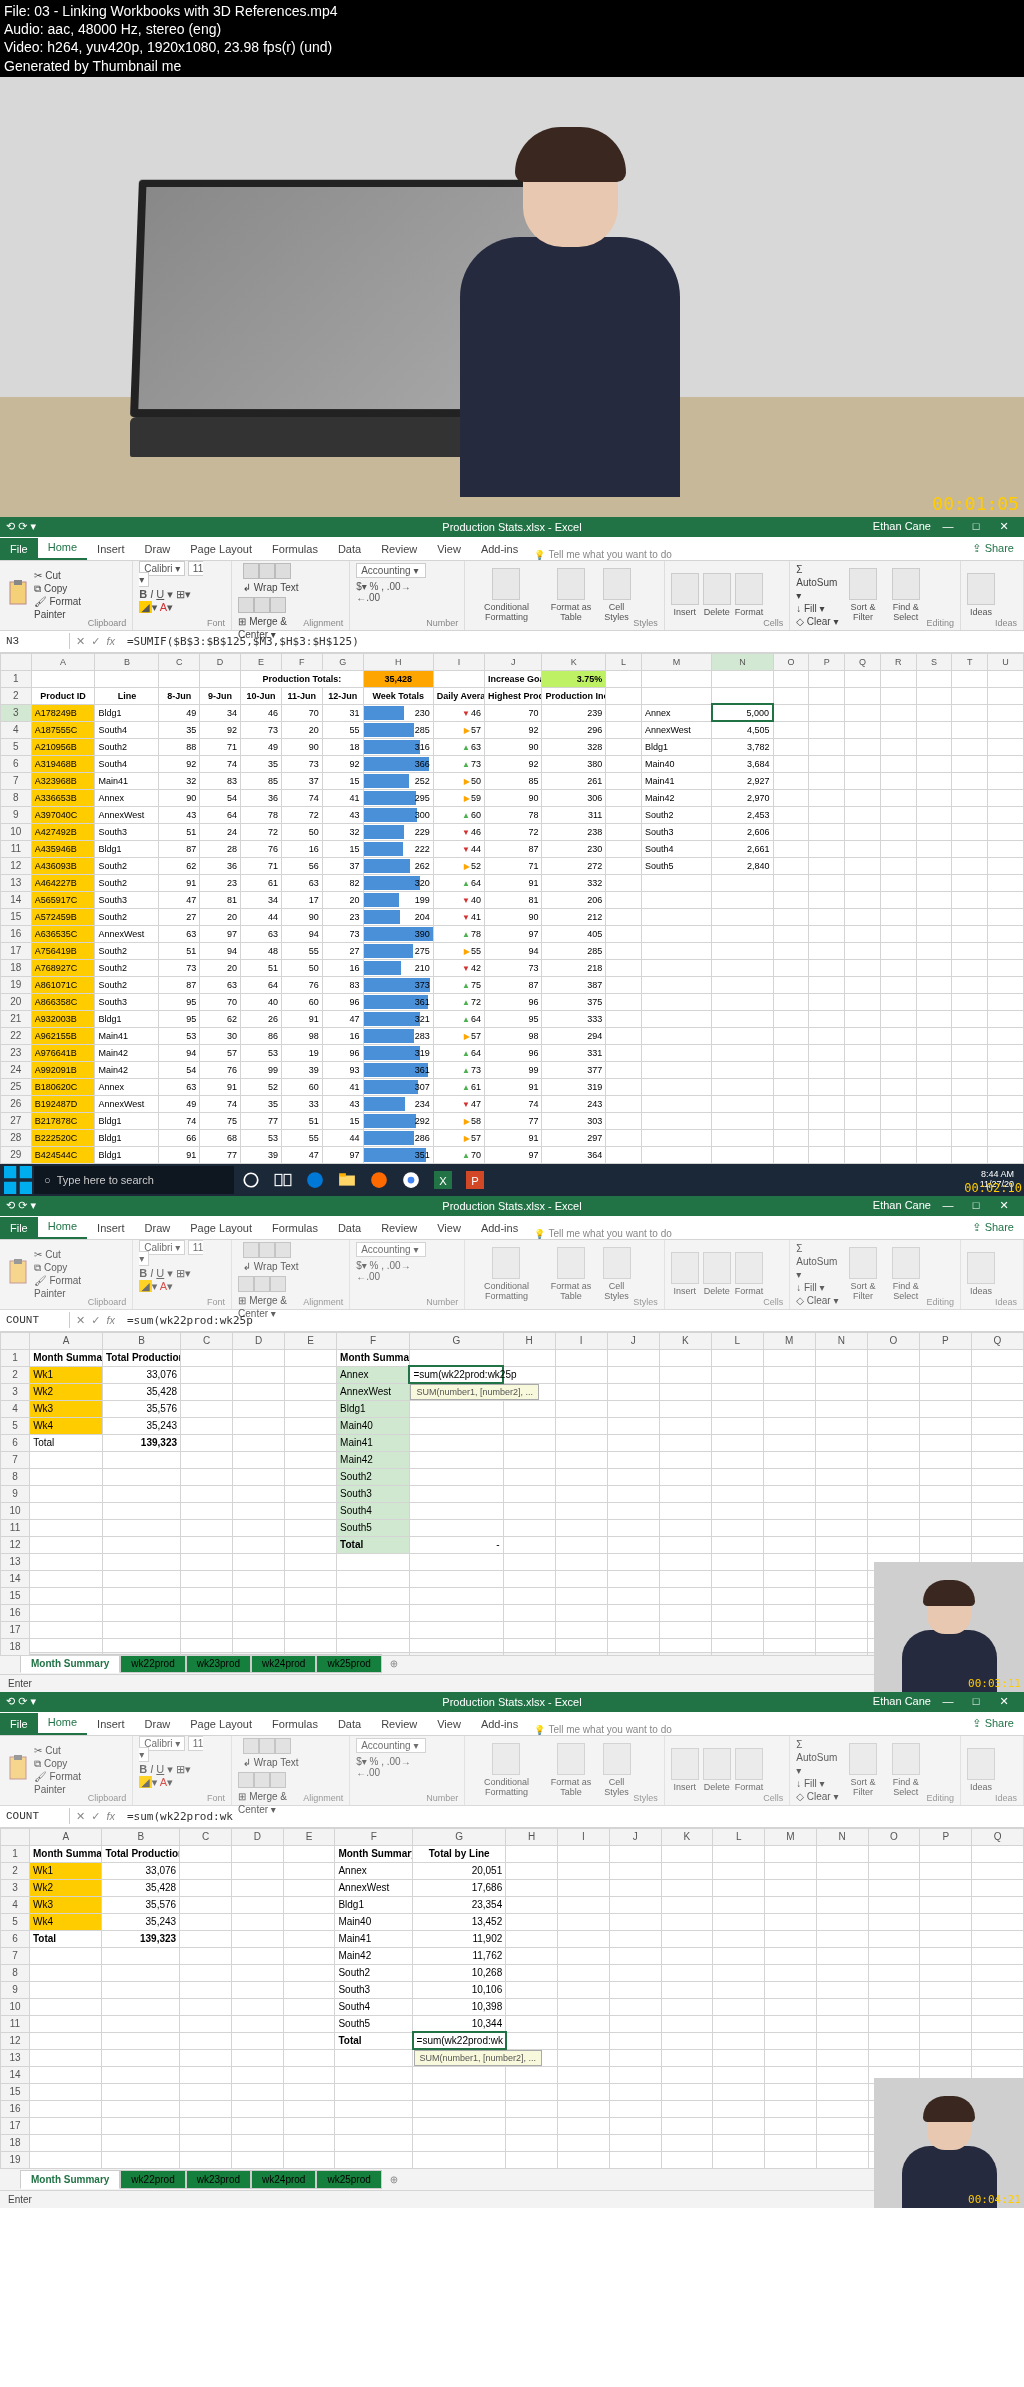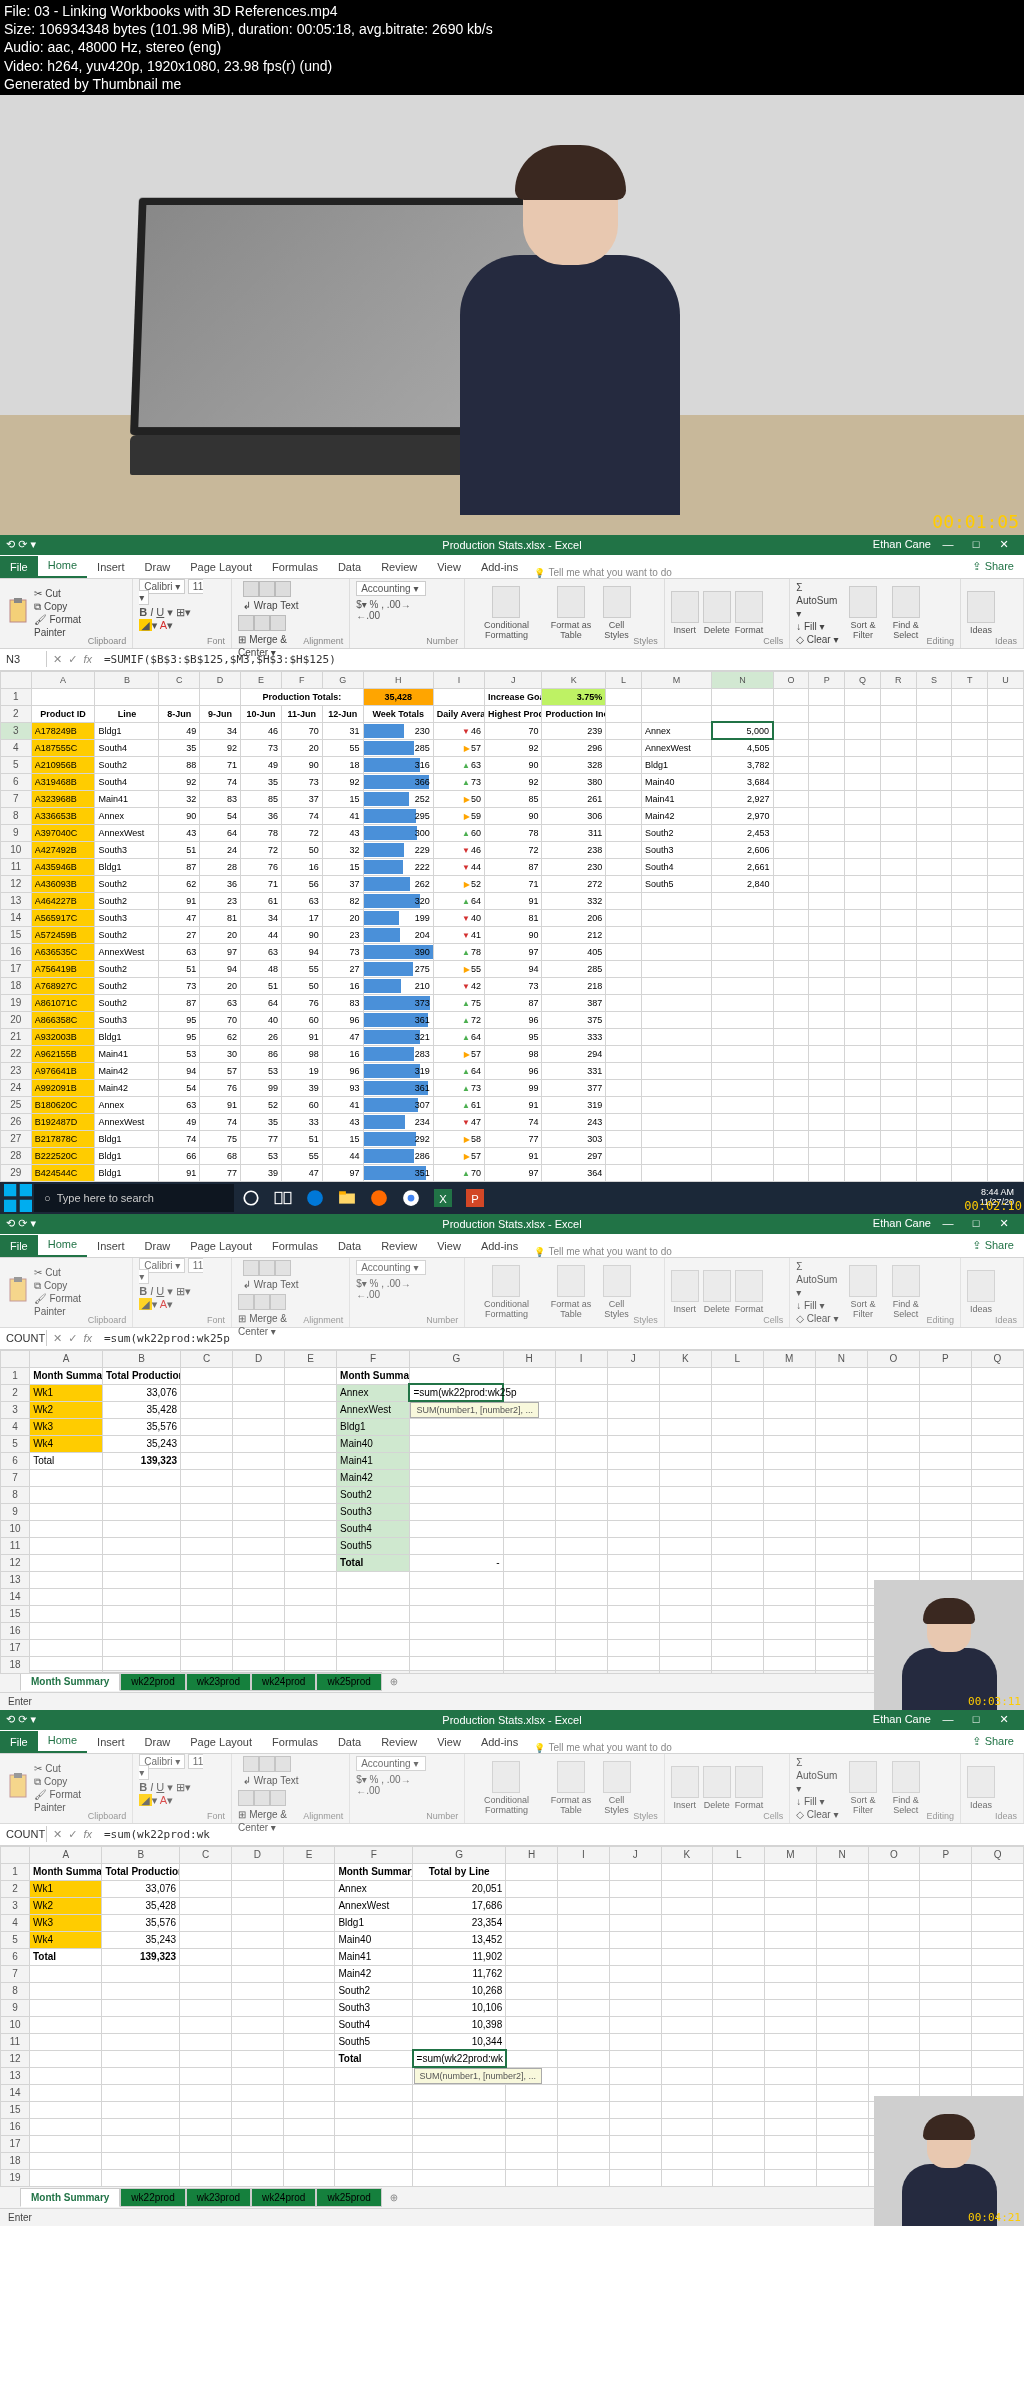--- a/index.html
+++ b/index.html
@@ -37,21 +37,21 @@
 .ribbon .group .glabel { margin-top: auto; text-align: left; color: #888; font-size: 9px; }
 .ribbon .group .gcontent { flex: 1; display: flex; align-items: center; gap: 4px; }
 .ribbon svg.icon-paste { width: 24px; height: 28px; }
 .ribbon .btn-tiny { font-size: 10px; color: #444; line-height: 13px; display: flex; align-items: center; gap: 2px; }
 .ribbon .fontbox { border: 1px solid #ccc; background: #fff; padding: 1px 4px; font-size: 10px; }
 .ribbon .nfmt { border: 1px solid #ccc; background: #fff; padding: 1px 4px; font-size: 10px; width: 70px; display: inline-block; }
 .ribbon .ric { width: 16px; height: 16px; background: #ddd; border: 1px solid #bbb; display: inline-block; }
 .ribbon .riclg { width: 28px; height: 32px; background: #e8e8e8; border: 1px solid #ccc; display: inline-block; }
 
 .formula-bar { background: #fff; height: 22px; display: flex; align-items: center; border-bottom: 1px solid #d4d4d4; font-size: 11px; }
-.formula-bar .namebox { width: 47px; border-right: 1px solid #ccc; padding: 2px 6px; color: #333; }
+.formula-bar .namebox { width: 70px; border-right: 1px solid #ccc; padding: 2px 6px; color: #333; font-family: Liberation Mono, monospace; }
 .formula-bar .fx-icons { padding: 0 6px; color: #888; display: flex; gap: 6px; }
 .formula-bar .fx-icons span { cursor: pointer; }
 .formula-bar .formula { flex: 1; padding: 2px 6px; color: #333; font-family: Consolas, monospace; }
 
 .sheet { background: #fff; position: relative; }
 .sheet table { border-collapse: collapse; width: 100%; table-layout: fixed; }
 .sheet th, .sheet td { border: 1px solid #d4d4d4; height: 17px; font-size: 10px; padding: 0 3px; overflow: hidden; white-space: nowrap; }
 .sheet th.colhdr { background: #f3f3f3; color: #555; text-align: center; font-weight: normal; }
 .sheet th.rowhdr { background: #f3f3f3; color: #555; text-align: center; font-weight: normal; width: 24px; }
 .sheet th.colhdr.sel, .sheet th.rowhdr.sel { background: #d2e8d2; }
@@ -98,21 +98,20 @@
 .taskbar .tb-r { margin-left: auto; color: #fff; font-size: 9px; text-align: right; padding-right: 6px; line-height: 1.1; }
 .taskbar .pts { position: absolute; bottom: 1px; right: 2px; color: #ffcc00; font-size: 12px; font-family: Consolas, monospace; }
 
 svg.winlogo rect { fill: #00adef; }
 </style>
 </head>
 <body>
 
 <div class="metadata">
   <div>File: 03 - Linking Workbooks with 3D References.mp4</div>
-  <div>Size: 106934348 bytes (101.98 MiB), duration: 00:05:18, avg.bitrate: 2690 kb/s</div>
   <div>Audio: aac, 48000 Hz, stereo (eng)</div>
   <div>Video: h264, yuv420p, 1920x1080, 23.98 fps(r) (und)</div>
   <div>Generated by Thumbnail me</div>
 </div>
 
 <div class="video-frame">
   <div class="desk"></div>
   <div class="laptop-screen"></div>
   <div class="laptop-base"></div>
   <div class="person">

